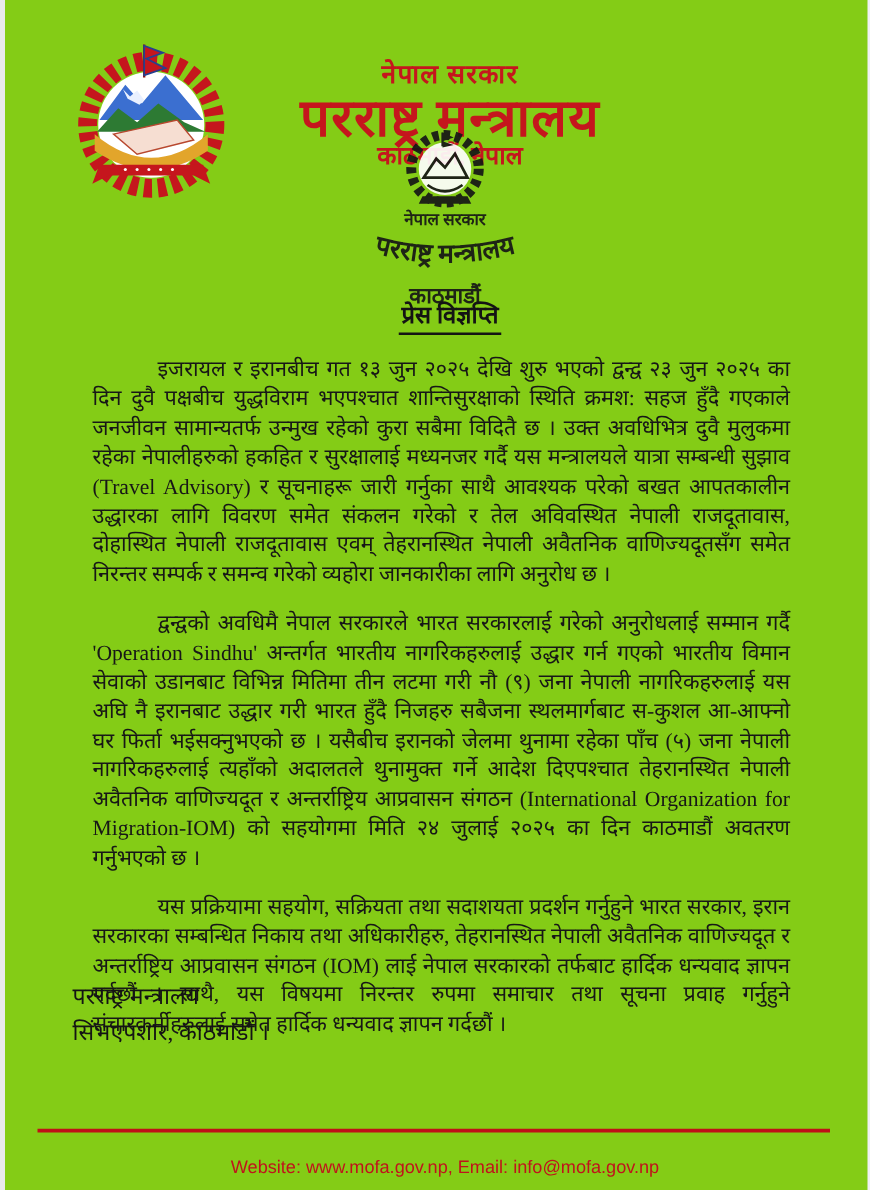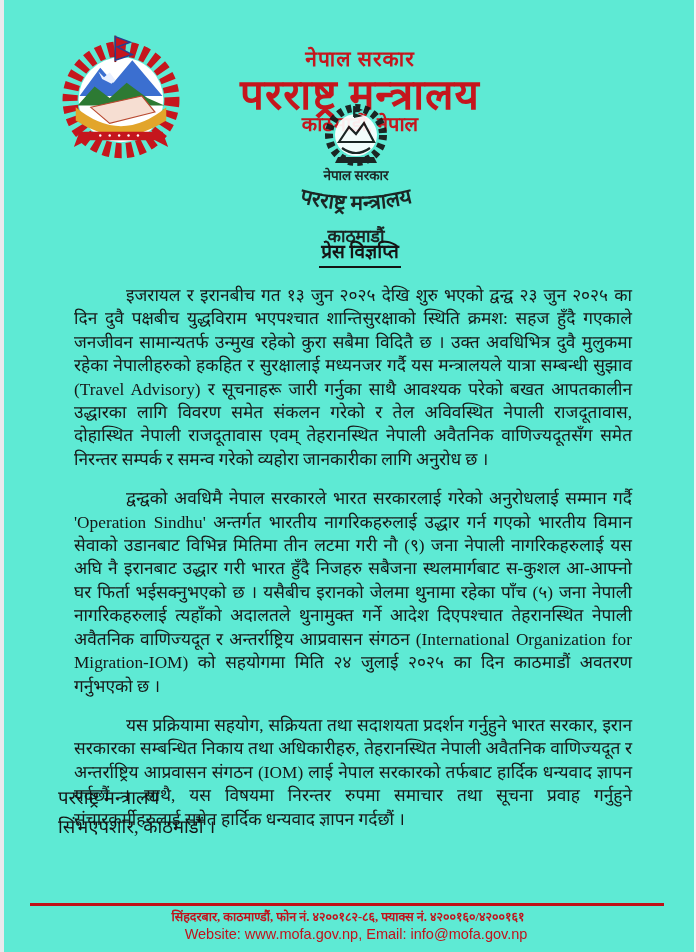--- a/index.html
+++ b/index.html
@@ -1,17 +1,17 @@
 <!DOCTYPE html>
 <html><head>
 <meta charset="utf-8">
 <style>
   html,body{margin:0;padding:0;background:#ffffff;}
   .page{
-    position:relative;width:696px;height:952px;background:#5eead4;overflow:hidden;
+    position:relative;width:696px;height:952px;background:#84cc16;overflow:hidden;
     font-family:"Liberation Serif","DejaVu Serif",serif;color:#1b1b1b;
   }
   .photo-edge-left{position:absolute;left:0;top:0;bottom:0;width:4px;background:#e9e9ed;}
   .photo-edge-right{position:absolute;right:0;top:0;bottom:0;width:2px;background:#f0f0f3;}
 
   
   .emblem{position:absolute;left:55px;top:33px;width:132px;height:126px;}
   .hdr{position:absolute;left:24px;right:0;text-align:center;color:#c5161d;font-weight:bold;}
   .hdr-gov{top:44px;font-size:21px;letter-spacing:1px;}
   .hdr-min{top:64px;font-size:42px;letter-spacing:1px;}
@@ -111,15 +111,14 @@
     <p>द्वन्द्वको अवधिमै नेपाल सरकारले भारत सरकारलाई गरेको अनुरोधलाई सम्मान गर्दै 'Operation Sindhu' अन्तर्गत भारतीय नागरिकहरुलाई उद्धार गर्न गएको भारतीय विमान सेवाको उडानबाट विभिन्न मितिमा तीन लटमा गरी नौ (९) जना नेपाली नागरिकहरुलाई यस अघि नै इरानबाट उद्धार गरी भारत हुँदै निजहरु सबैजना स्थलमार्गबाट स-कुशल आ-आफ्नो घर फिर्ता भईसक्नुभएको छ । यसैबीच इरानको जेलमा थुनामा रहेका पाँच (५) जना नेपाली नागरिकहरुलाई त्यहाँको अदालतले थुनामुक्त गर्ने आदेश दिएपश्चात तेहरानस्थित नेपाली अवैतनिक वाणिज्यदूत र अन्तर्राष्ट्रिय आप्रवासन संगठन (International Organization for Migration-IOM) को सहयोगमा मिति २४ जुलाई २०२५ का दिन काठमाडौं अवतरण गर्नुभएको छ ।</p>
     <p>यस प्रक्रियामा सहयोग, सक्रियता तथा सदाशयता प्रदर्शन गर्नुहुने भारत सरकार, इरान सरकारका सम्बन्धित निकाय तथा अधिकारीहरु, तेहरानस्थित नेपाली अवैतनिक वाणिज्यदूत र अन्तर्राष्ट्रिय आप्रवासन संगठन (IOM) लाई नेपाल सरकारको तर्फबाट हार्दिक धन्यवाद ज्ञापन गर्दछौं । साथै, यस विषयमा निरन्तर रुपमा समाचार तथा सूचना प्रवाह गर्नुहुने संचारकर्मीहरुलाई समेत हार्दिक धन्यवाद ज्ञापन गर्दछौं ।</p>
   </div>
 
   <div class="signature">
     <div>परराष्ट्र मन्त्रालय</div>
     <div>सिंभएपशार, काठमाडौं ।</div>
   </div>
 
   <div class="footer-rule"></div>
-  <div class="footer-contact">सिंहदरबार, काठमाण्डौं, फोन नं. ४२००१८२-८६, फ्याक्स नं. ४२००१६०/४२००१६१</div>
   <div class="footer-web">Website: www.mofa.gov.np, Email: info@mofa.gov.np</div>
 </div>
 
 </body></html>

